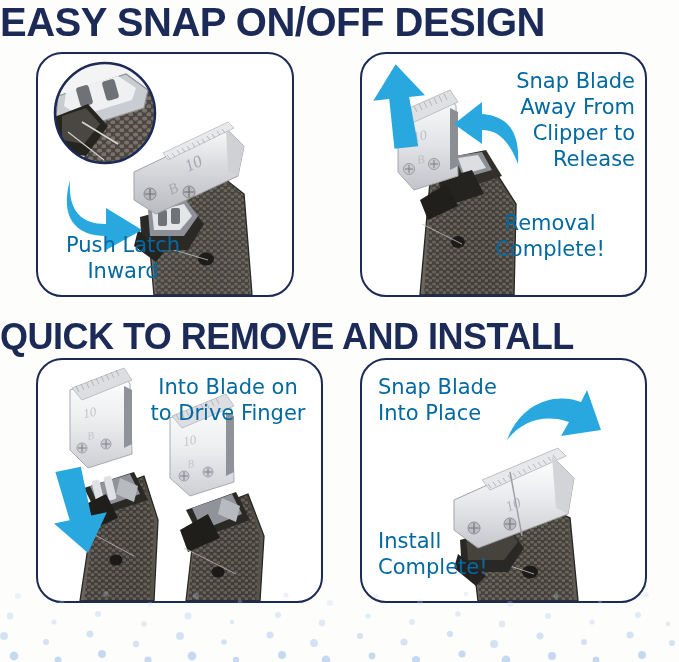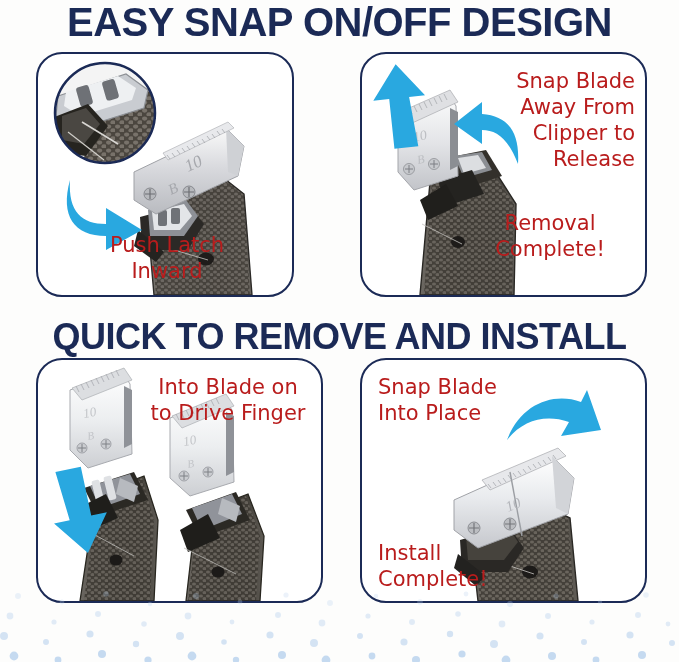--- a/index.html
+++ b/index.html
@@ -14,21 +14,21 @@
 
   
   .dots{
     position:absolute;left:0;right:0;bottom:0;height:72px;
     pointer-events:none;
   }
 
   
   .heading{
     position:absolute;left:0;right:0;
-    text-align:center;
+    text-align:left;
     color:#1b2a56;
     font-weight:bold;
     font-family:"Liberation Sans Narrow","Liberation Sans",sans-serif;
     font-stretch:condensed;
     letter-spacing:-0.5px;
     white-space:nowrap;
   }
   #heading-1{top:0px;font-size:40px;line-height:44px;transform:scaleX(1.0);}
   #heading-2{top:305px;font-size:36px;line-height:40px;margin-top:12px;}
 
@@ -41,21 +41,21 @@
     overflow:hidden;
   }
   #panel-1{left:36px;top:52px;width:254px;height:241px;}
   #panel-2{left:360px;top:52px;width:283px;height:241px;}
   #panel-3{left:36px;top:358px;width:283px;height:241px;}
   #panel-4{left:360px;top:358px;width:283px;height:241px;}
 
   
   .cap{
     position:absolute;
-    color:#b91c1c;
+    color:#0369a1;
     font-size:21px;
     line-height:26px;
     font-family:"DejaVu Sans","Liberation Sans",sans-serif;
     white-space:pre-line;
   }
   .cap.right{text-align:right;}
   .cap.center{text-align:center;}
   .cap.left{text-align:left;}
 
   
@@ -172,21 +172,21 @@
         <path d="M30 62 L66 84" stroke="#d8d6d2" stroke-width="1.6" fill="none"></path>
         <path d="M16 72 L52 100" stroke="#cfcdc8" stroke-width="1.2" fill="none"></path>
       </g>
       <circle cx="53" cy="53" r="50" fill="none" stroke="#1b2a56" stroke-width="2.5"></circle>
     </svg>
 
     <svg class="art" style="left:22px;top:118px;" width="90" height="80" viewBox="0 0 90 80">
       <path d="M10 8 C8 40 22 52 46 52 L46 36 L82 58 L46 78 L46 64 C14 64 0 44 10 8 Z" fill="#29a8e0"></path>
     </svg>
 
-    <div class="cap center" style="left:0px;top:178px;width:170px;padding-left:44px;">Push Latch
+    <div class="cap center" style="left:0px;top:178px;width:170px;">Push Latch
 Inward</div>
   </div>
 
   <div class="panel" id="panel-2">
 
     <svg class="art" style="left:0px;top:0px;" width="283" height="241" viewBox="0 0 283 241">
       <defs>
         <linearGradient id="bodyG2" x1="0" y1="0" x2="1" y2="0">
           <stop offset="0" stop-color="#6e6a64"></stop>
           <stop offset="0.3" stop-color="#4a463f"></stop>
@@ -448,21 +448,21 @@
       </g>
     </svg>
 
     <svg class="art" style="left:145px;top:30px;" width="96" height="66" viewBox="0 0 96 66">
       <path d="M0 50 C14 14 46 2 74 12 L80 0 L94 40 L54 46 L62 32 C38 24 16 30 0 50 Z" fill="#29a8e0"></path>
     </svg>
 
     <div class="cap left" style="left:16px;top:14px;width:170px;">Snap Blade
 Into Place</div>
 
-    <div class="cap left" style="left:16px;top:180px;width:170px;">Install
+    <div class="cap left" style="left:16px;top:168px;width:170px;">Install
 Complete!</div>
   </div>
 
   <svg class="dots" width="679" height="72" viewBox="0 0 679 72">
     <g fill="#bcd4ef">
       <g opacity="0.28">
         <circle cx="18" cy="6" r="3"></circle>
           <circle cx="62" cy="12" r="2.4"></circle>
           <circle cx="106" cy="4" r="2.8"></circle>
         <circle cx="150" cy="14" r="2.2"></circle>

